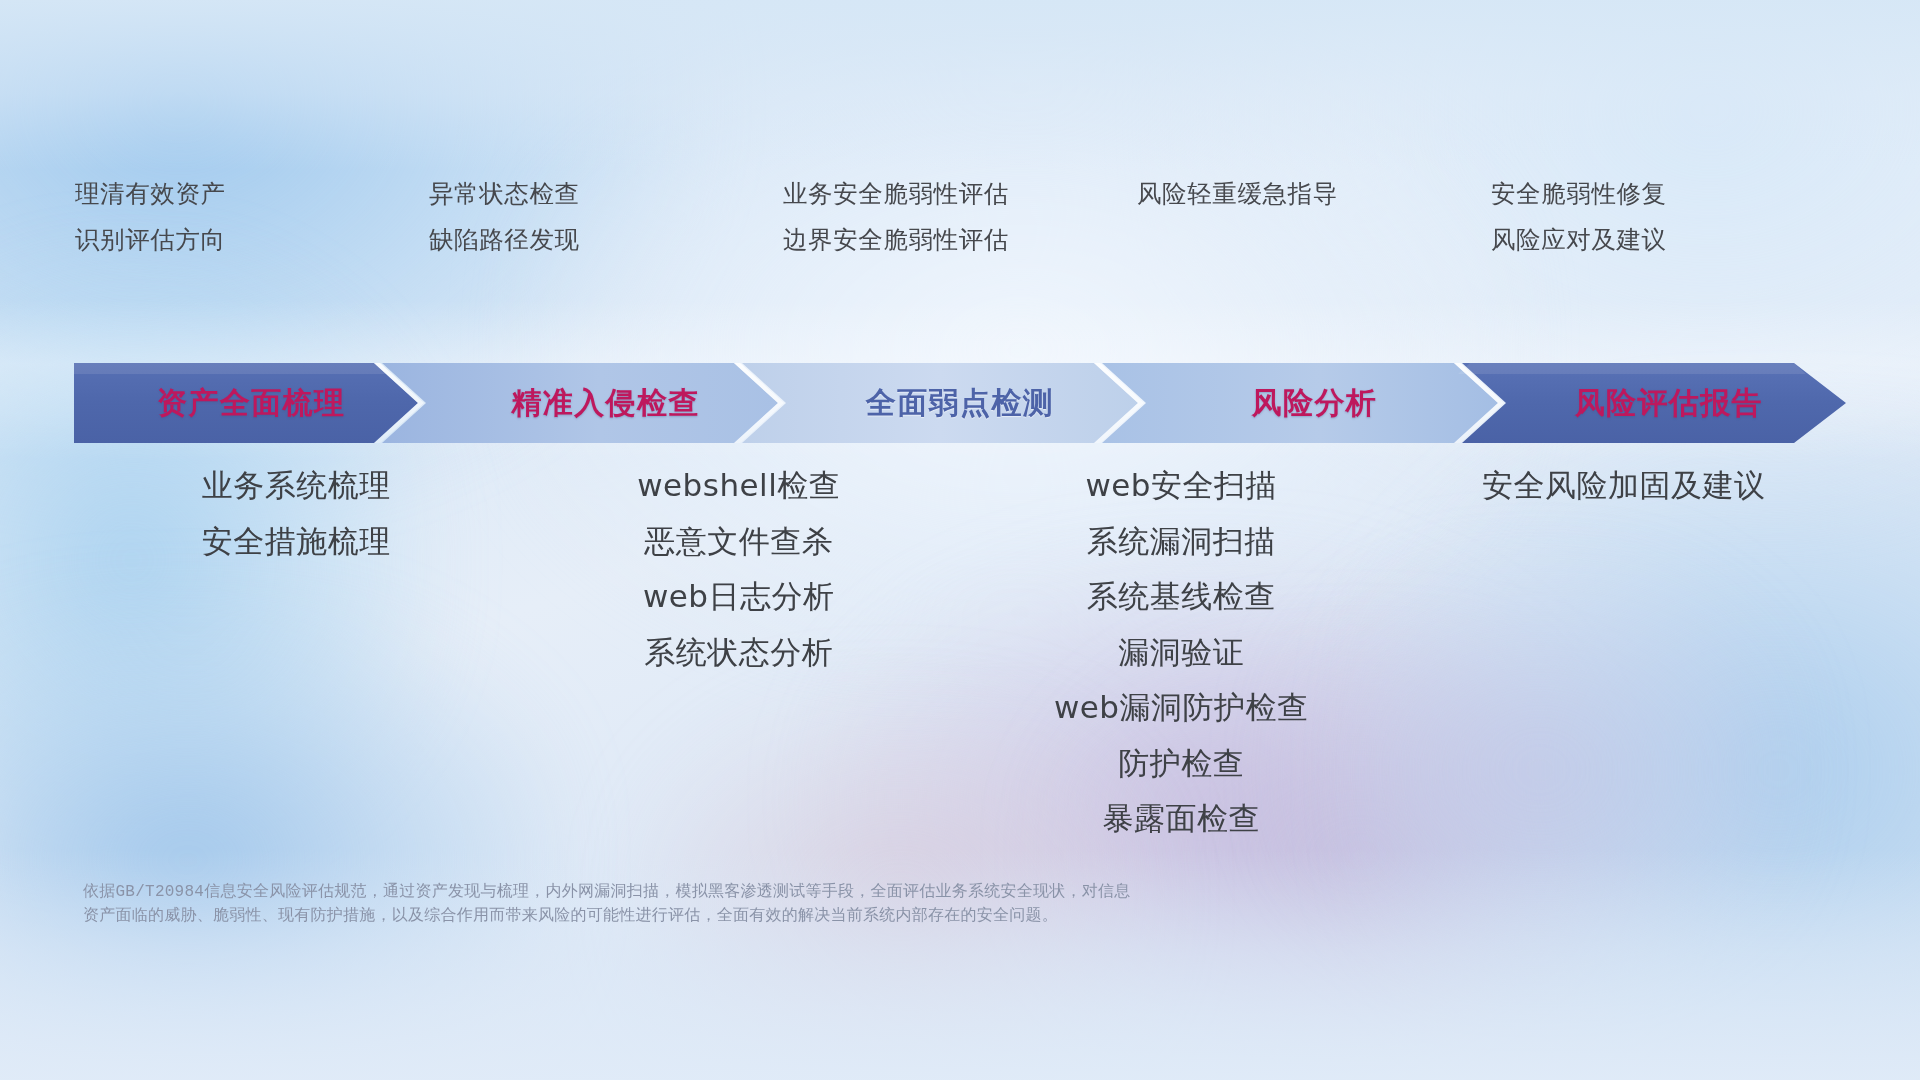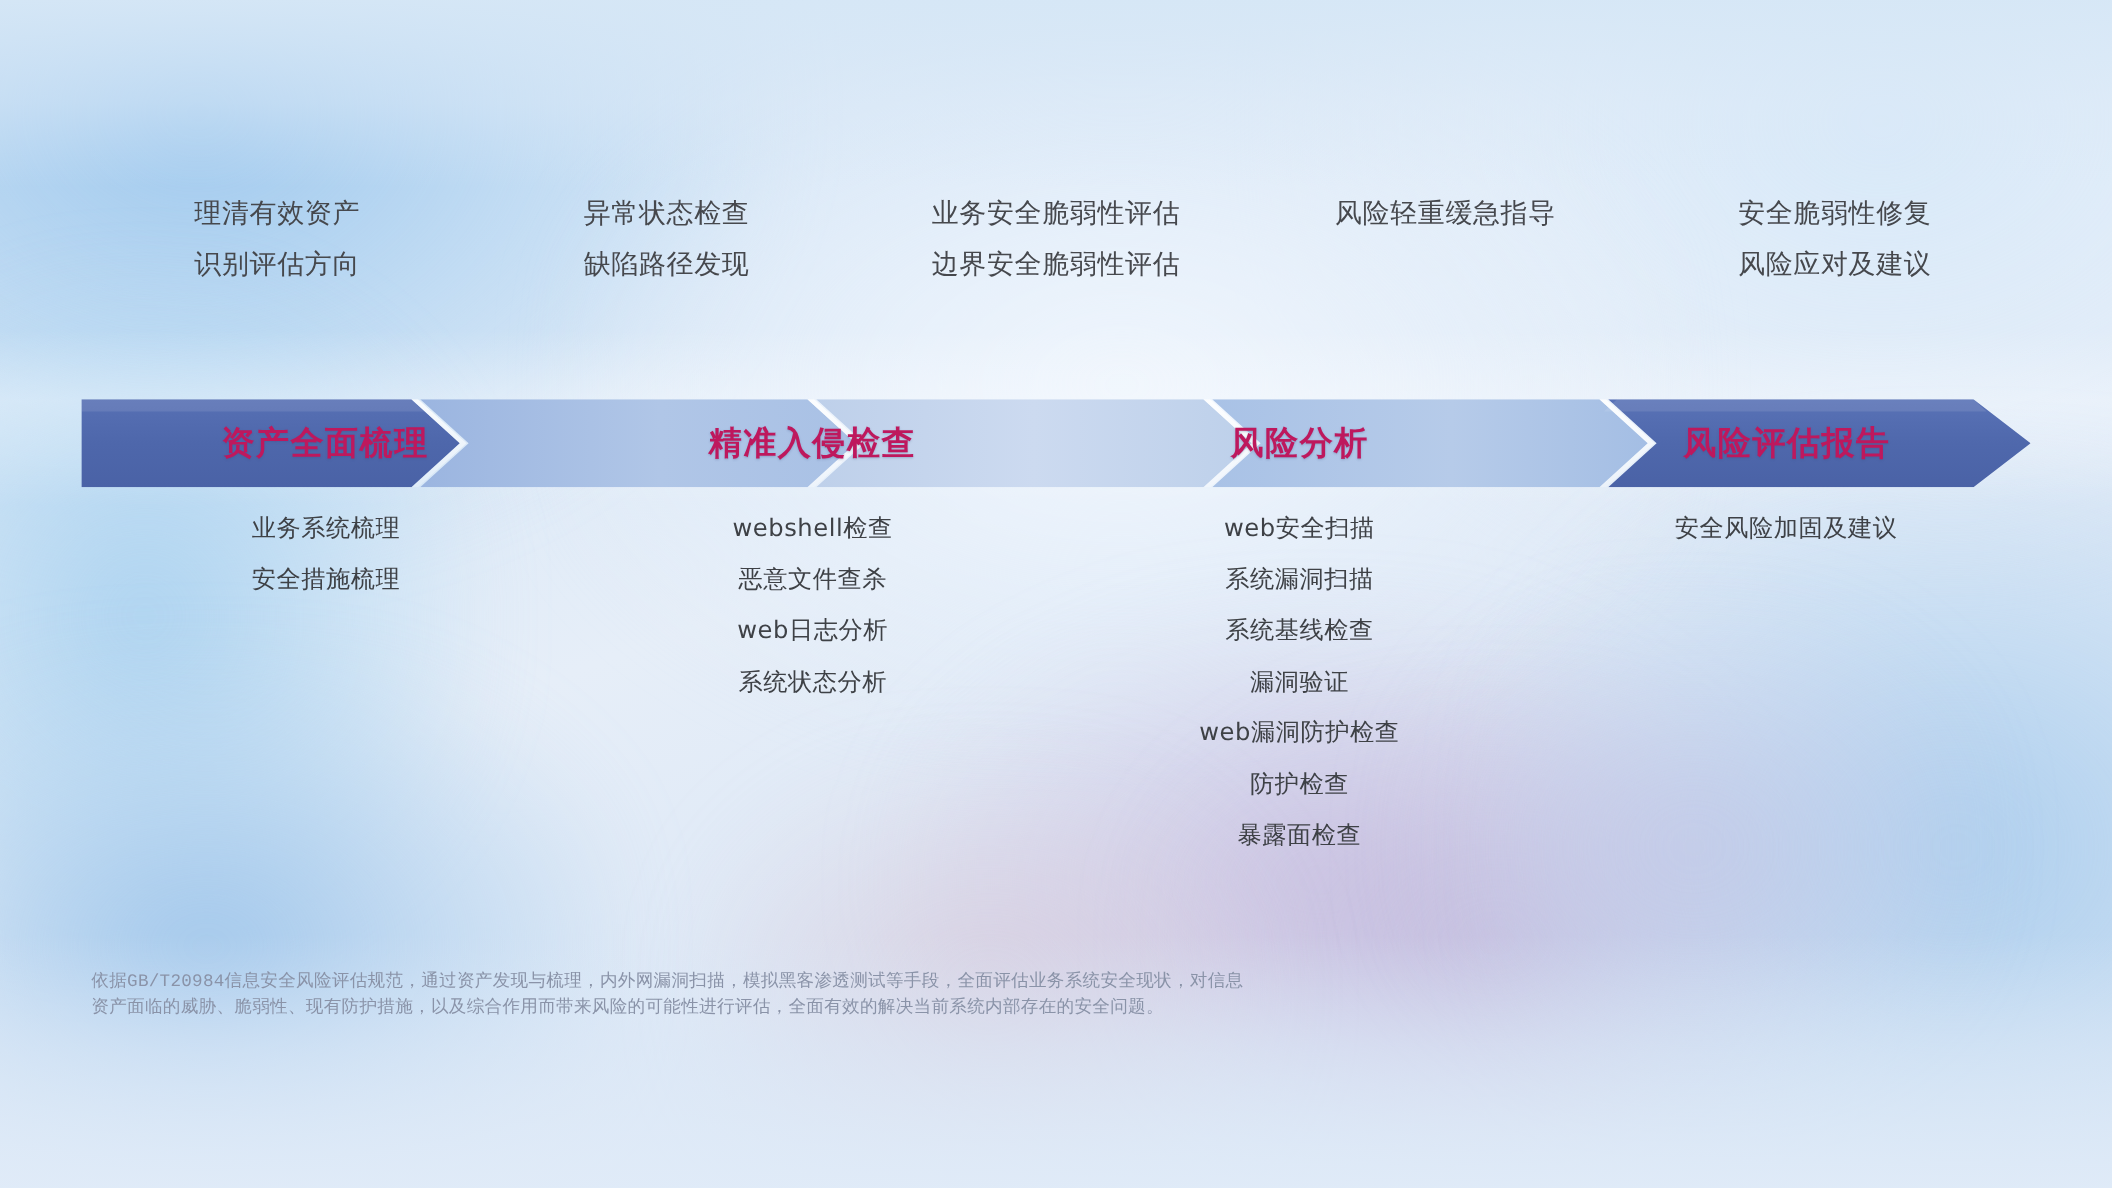--- a/index.html
+++ b/index.html
@@ -85,21 +85,21 @@
   
   #content { position:absolute; inset:0; }
 
   
   .topRow {
     position:absolute; left:75px; top:182px; width:1770px; height:100px;
     display:flex;
   }
   .topCell {
     flex:1 1 0; display:flex; flex-direction:column;
-    align-items:center; justify-content:flex-start;
+    align-items:flex-start; justify-content:flex-start;
   }
   .topNote {
     font-size:24.5px; color:#46484d; letter-spacing:0.6px;
     line-height:1; margin-bottom:21px; white-space:nowrap;
     font-family:"DejaVu Sans","Liberation Sans",sans-serif;
   }
 
   
   .banner {
     position:absolute; left:74px; top:363px; width:1772px; height:80px;
@@ -122,21 +122,21 @@
 
   
   .botRow {
     position:absolute; left:75px; top:470px; width:1770px;
     display:flex; align-items:flex-start;
   }
   .botCell {
     flex:1 1 0; display:flex; flex-direction:column; align-items:center;
   }
   .botNote {
-    font-size:22px; color:#3e4146; letter-spacing:0.5px; line-height:1;
+    font-size:31px; color:#3e4146; letter-spacing:0.5px; line-height:1;
     margin-bottom:24.5px; white-space:nowrap;
     font-family:"DejaVu Sans","Liberation Sans",sans-serif;
   }
 
   
   .footer {
     position:absolute; left:83px; top:880px; width:1610px;
     font-size:16px; line-height:1.52; color:#8a93a8;
     letter-spacing:0.25px;
     font-family:Liberation Mono, monospace;
@@ -241,20 +241,23 @@
     </svg>
 
     <div class="bannerLabels">
       <div class="bannerCell">
         <span class="lab-light">资产全面梳理</span>
       </div>
       <div class="bannerCell">
         <span class="lab-light">精准入侵检查</span>
       </div>
       <div class="bannerCell">
+        <span class="lab-blue">全面弱点检测</span>
+      </div>
+      <div class="bannerCell">
         <span class="lab-light">风险分析</span>
       </div>
       <div class="bannerCell">
         <span class="lab-light">风险评估报告</span>
       </div>
     </div>
   </div>
 
   <div class="botRow">
     <div class="botCell">

